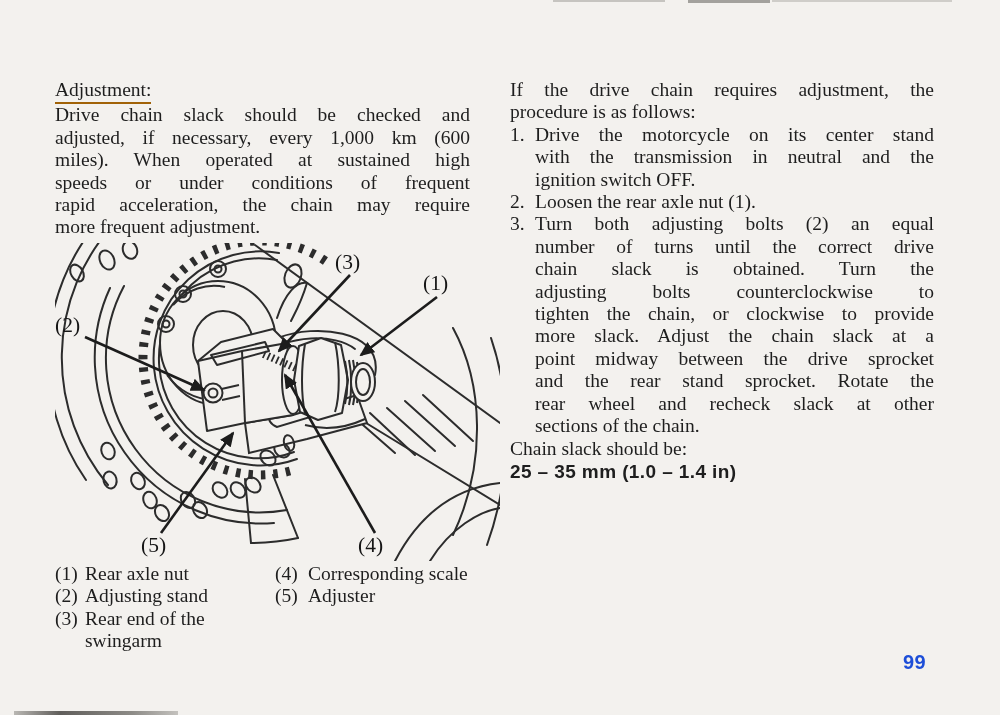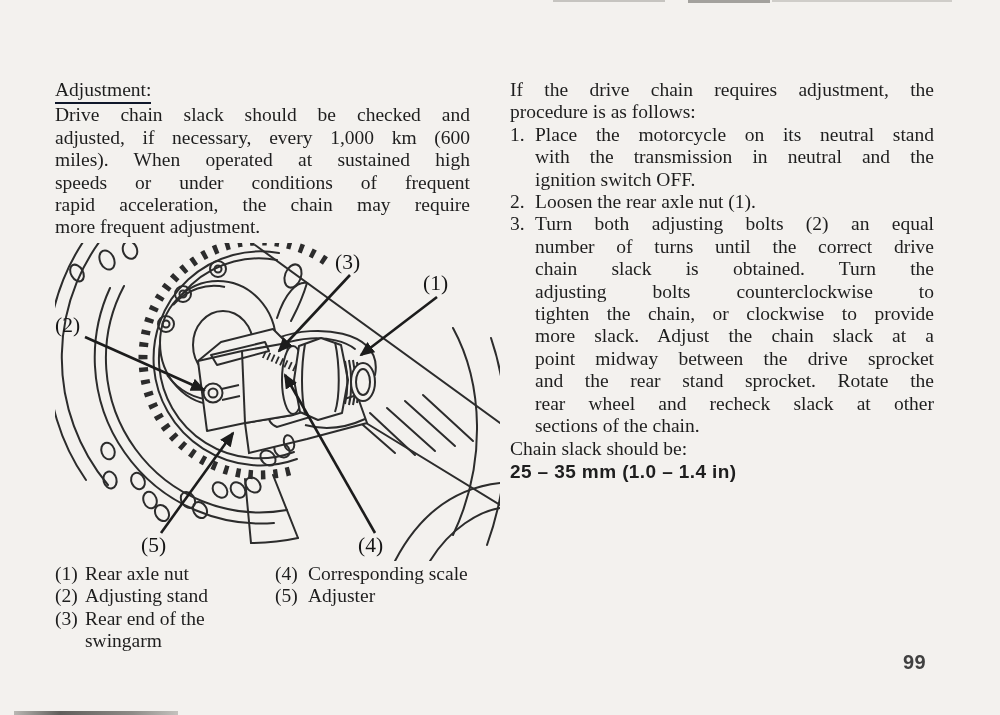--- a/index.html
+++ b/index.html
@@ -9,21 +9,21 @@
     font-family:"Liberation Serif", serif;
     color:#1e1e1e;
     position:relative;
     overflow:hidden;
   }
   .col { position:absolute; font-size:19.5px; line-height:22.4px; }
   .jl  { text-align:justify; text-align-last:justify; }
   .ln  { text-align:center; text-align-last:left; }
   #left-col  { left:55px;  top:79px; width:415px; }
   #right-col { left:510px; top:79px; width:424px; }
-  .heading-underline { display:inline-block; border-bottom:2px solid #0f172a; padding-bottom:1px; }
+  .heading-underline { display:inline-block; border-bottom:2px solid #a16207; padding-bottom:1px; }
   .step { display:flex; }
   .step-num { width:25px; flex:none; }
   .step-text { flex:1; }
   .slack-spec {
     font-family:"Liberation Sans", sans-serif;
     font-weight:bold; font-size:19px; letter-spacing:0.4px;
     margin-top:1px;
   }
   #figure { position:absolute; left:55px; top:243px; width:445px; height:318px; }
   #figure svg { position:absolute; left:0; top:0; }
@@ -39,21 +39,21 @@
   #legend { position:absolute; left:55px; top:563px; display:flex; font-size:19.5px; line-height:22.4px; }
   .legend-col1 { width:220px; }
   .legend-item { display:flex; }
   .legend-num { width:30px; flex:none; }
   .legend-text { width:160px; }
   .legend-col2 .legend-num { width:33px; }
   .legend-col2 .legend-text { width:190px; }
   #page-number {
     position:absolute; left:903px; top:651px;
     font-family:"Liberation Sans", sans-serif;
-    font-weight:bold; font-size:20px; letter-spacing:0.5px; color:#404040;
+    font-weight:bold; font-size:20px; letter-spacing:0.5px; color:#1d4ed8;
   }
   .scan-art { position:absolute; }
   #art-top-1 { left:553px; top:0; width:112px; height:2px; background:#c6c4c0; }
   #art-top-2 { left:688px; top:0; width:82px;  height:3px; background:#a3a19d; }
   #art-top-3 { left:772px; top:0; width:180px; height:2px; background:#cfcdc9; }
   #art-bottom {
     left:14px; top:711px; width:164px; height:4px;
     background:linear-gradient(to right,#b9b7b3,#605e5b 28%,#8d8b87 72%,#c4c2be);
   }
 </style>
@@ -74,21 +74,21 @@
     <div class="ln">more frequent adjustment.</div>
   </div>
 
   <div id="right-col" class="col">
     <div class="jl">If the drive chain requires adjustment, the</div>
     <div class="ln">procedure is as follows:</div>
 
     <div class="step">
       <div class="step-num">1.</div>
       <div class="step-text">
-        <div class="jl">Place the motorcycle on its neutral stand</div>
+        <div class="jl">Drive the motorcycle on its center stand</div>
         <div class="jl">with the transmission in neutral and the</div>
         <div class="ln">ignition switch OFF.</div>
       </div>
     </div>
 
     <div class="step">
       <div class="step-num">2.</div>
       <div class="step-text">
         <div class="ln">Loosen the rear axle nut (1).</div>
       </div>

